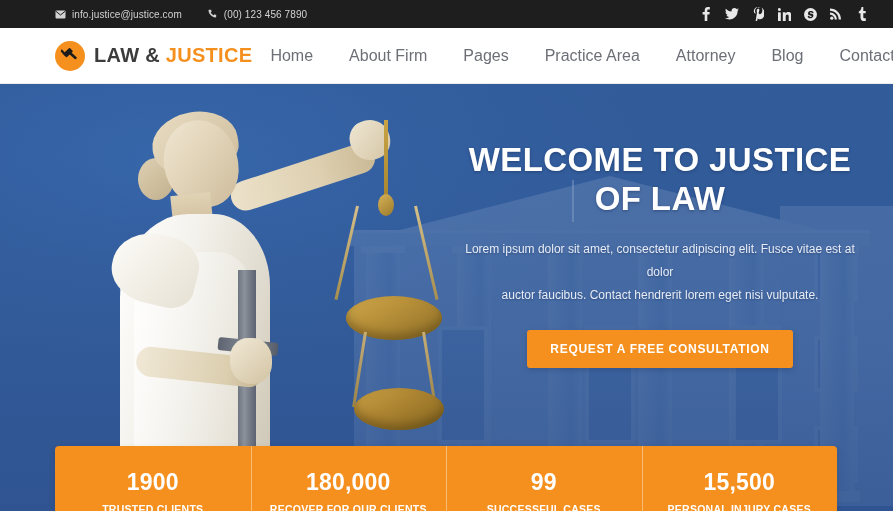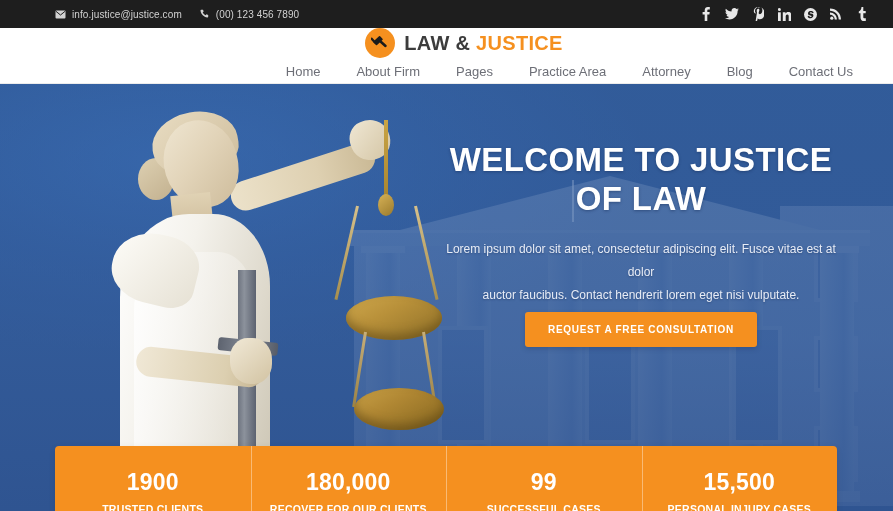--- a/index.html
+++ b/index.html
@@ -12,21 +12,21 @@
 
   
   .topbar {
     height: 28px;
     background: #1e1e1e;
     display: flex;
     align-items: center;
     padding: 0 18px 0 55px;
     color: #cfcfcf;
   }
-  .contact-group { display: flex; align-items: flex-end; gap: 18px; }
+  .contact-group { display: flex; align-items: flex-end; gap: 26px; }
   .contact-item {
     display: flex; align-items: center; gap: 6px;
     font-size: 10px; color: #d2d2d2; letter-spacing: .1px;
   }
   .contact-item svg { display: block; }
   .topbar-spacer { flex: 1; }
   .social-group { display: flex; align-items: center; gap: 0; }
   .social-icon {
     width: 26px; height: 26px;
     display: flex; align-items: center; justify-content: center;
@@ -36,36 +36,35 @@
   .social-icon svg { display: block; }
 
   
   .header {
     height: 56px;
     background: #ffffff;
     display: flex;
     align-items: center;
     padding: 0 20px 0 55px;
     border-bottom: 1px solid #ececec;
-    flex-direction: column;
   }
   .logo { display: flex; align-items: center; gap: 9px; cursor: pointer; }
   .logo-mark {
     width: 30px; height: 30px; border-radius: 50%;
     background: #f5901f;
     display: flex; align-items: center; justify-content: center;
   }
   .logo-text {
     font-size: 20px; font-weight: bold; letter-spacing: .3px;
     color: #3c3c3c; white-space: nowrap;
   }
   .logo-text .accent { color: #f5901f; }
   .nav { margin-left: auto; display: flex; align-items: center; gap: 0; }
   .nav-item {
-    font-size: 13px; color: #6d6f77;
+    font-size: 16px; color: #6d6f77;
     padding: 6px 18px;
     cursor: pointer; white-space: nowrap;
   }
   .nav-item:last-child { padding-right: 20px; text-align: right; }
 
   
   .hero {
     position: relative;
     height: 427px;
     overflow: hidden;
@@ -267,37 +266,37 @@
   }
 
   
   .flagpole {
     position: absolute; left: 572px; top: 96px;
     width: 2px; height: 42px; background: rgba(215,228,246,.45);
   }
 
   
   .hero-copy {
-    position: absolute; left: 441px; top: 56px;
+    position: absolute; left: 460px; top: 56px;
     width: 400px; text-align: center; z-index: 5;
   }
   .hero-title {
     font-size: 33px; font-weight: bold; color: #ffffff;
     letter-spacing: .4px; line-height: 1.19;
     text-shadow: 0 1px 3px rgba(20,40,80,.45);
   }
   .hero-sub {
     margin-top: 19px;
     font-size: 12px; line-height: 1.95; color: #e7ecf6;
     text-shadow: 0 1px 2px rgba(20,40,80,.4);
   }
   .hero-cta {
-    display: inline-block; margin-top: 4px;
+    display: inline-block; margin-top: 22px;
     background: #f5901f; color: #ffffff;
-    font-size: 10px; font-weight: bold; letter-spacing: .7px;
+    font-size: 12px; font-weight: bold; letter-spacing: .7px;
     padding: 12px 23px; border: none; border-radius: 3px;
     cursor: pointer;
     box-shadow: 0 2px 5px rgba(30,50,90,.28);
     font-family: "Liberation Sans", sans-serif;
   }
 
   
   .stats {
     position: absolute; left: 55px; bottom: -27px;
     width: 782px; height: 92px;

